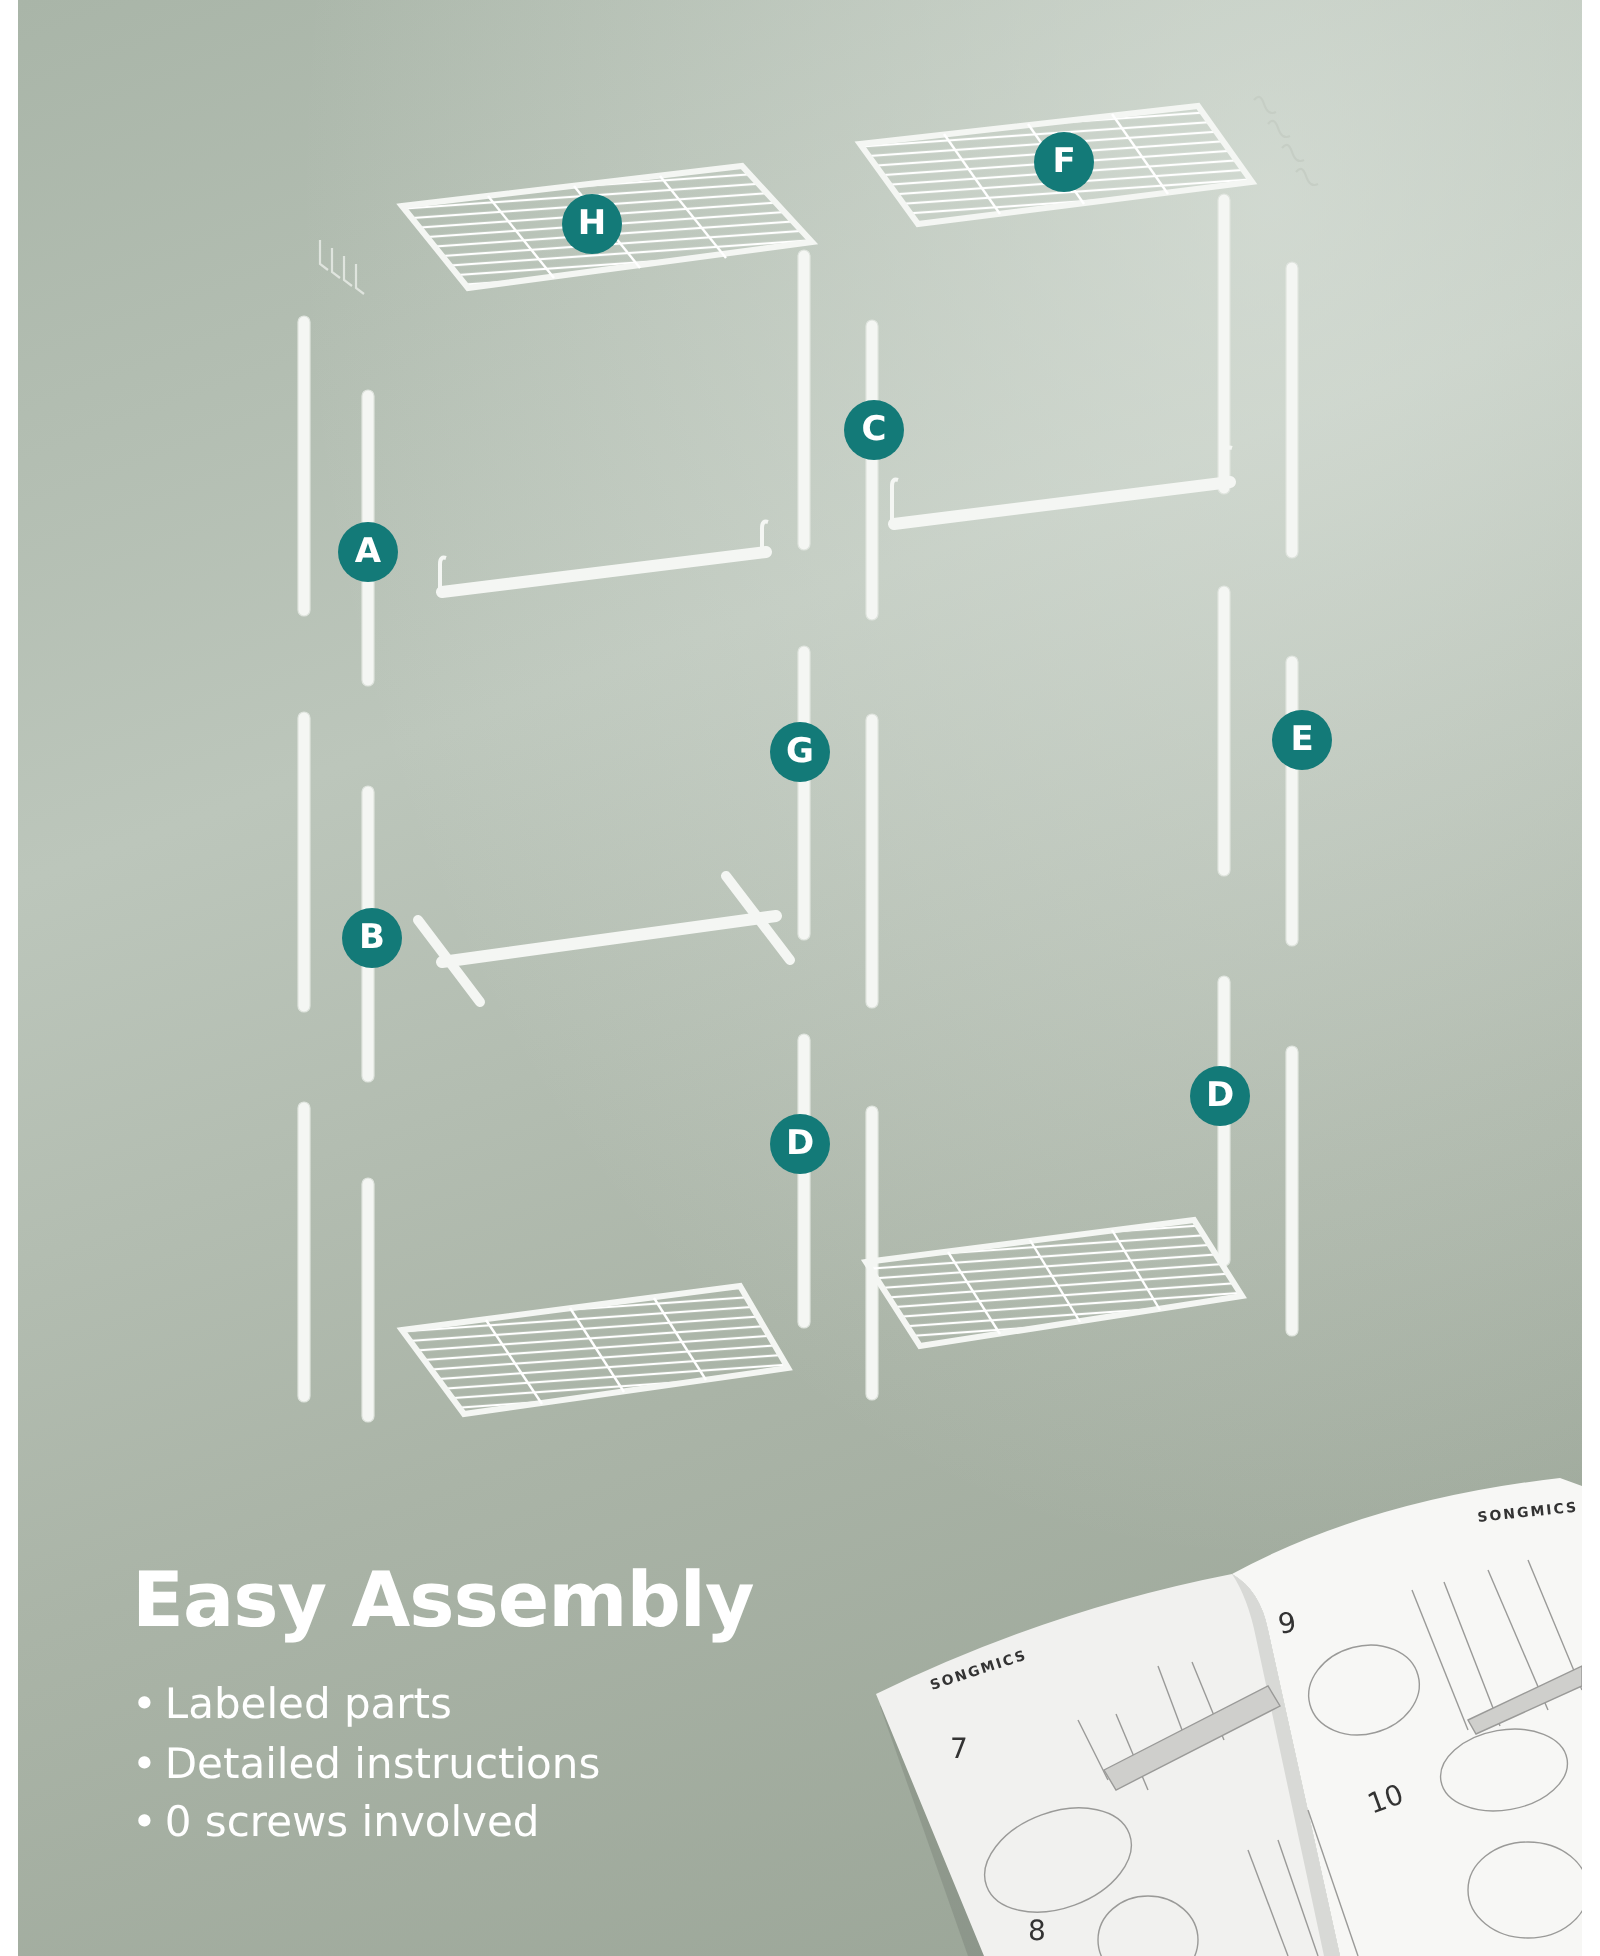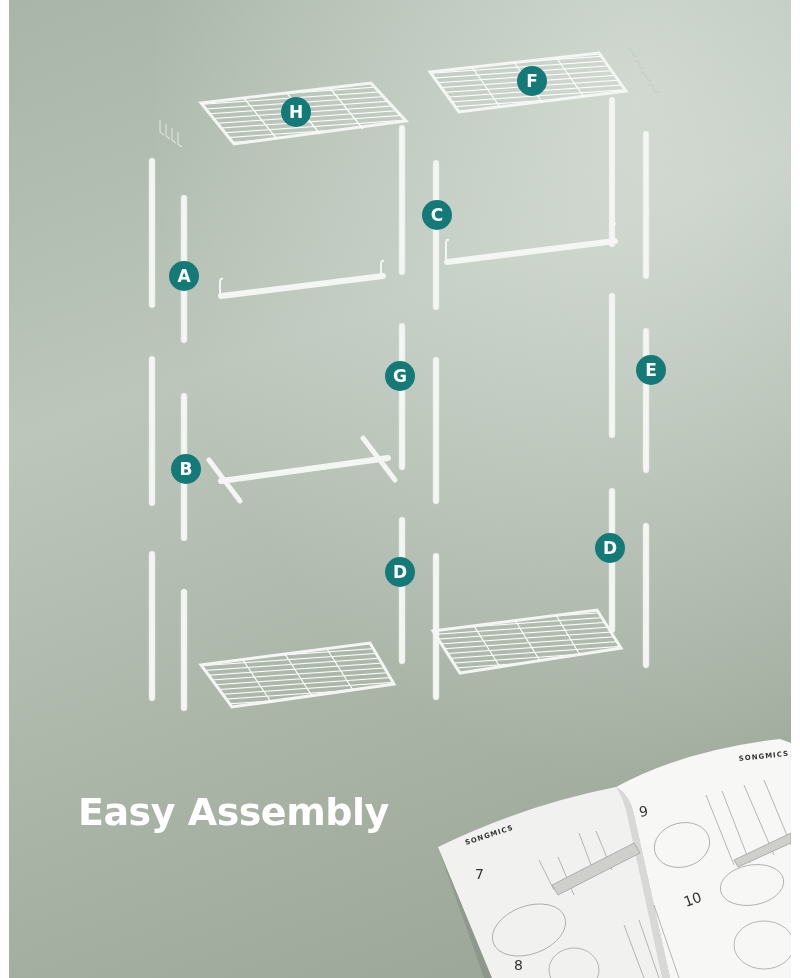--- a/index.html
+++ b/index.html
@@ -16,21 +16,21 @@
   }
   svg.parts { position: absolute; left: 0; top: 0; z-index: 1; }
   .badge {
     position: absolute; width: 30px; height: 30px; border-radius: 50%;
     background: #137a78; color: #ffffff; font-family: "DejaVu Sans", sans-serif;
     font-weight: bold; font-size: 17px; line-height: 30px; text-align: center; z-index: 3;
   }
   .headline {
     position: absolute; left: 57px; top: 778px; z-index: 3;
     font-family: "DejaVu Sans", sans-serif; font-size: 38px; font-weight: 600;
-    color: #ffffff; letter-spacing: -0.5px; margin: 12px;
+    color: #ffffff; letter-spacing: -0.5px; margin: 0;
   }
   .bullets { position: absolute; left: 57px; top: 838px; z-index: 3; margin: 0; padding: 0; list-style: none; }
   .bullets li {
     font-family: "DejaVu Sans", sans-serif; font-size: 21px; color: #ffffff;
     line-height: 29.5px; white-space: nowrap;
   }
   .bullets li::before { content: "\2022"; margin-right: 4px; }
   .manual { position: absolute; left: 425px; top: 735px; z-index: 2; }
   .brand { font-family: "DejaVu Sans", sans-serif; font-weight: bold; fill: #333; letter-spacing: 1px; }
   .stepnum { font-family: "DejaVu Sans", sans-serif; fill: #333; font-size: 14px; }
@@ -144,20 +144,25 @@
   <div class="badge" style="left:508px; top:66px;">F</div>
   <div class="badge" style="left:160px; top:261px;">A</div>
   <div class="badge" style="left:413px; top:200px;">C</div>
   <div class="badge" style="left:376px; top:361px;">G</div>
   <div class="badge" style="left:627px; top:355px;">E</div>
   <div class="badge" style="left:162px; top:454px;">B</div>
   <div class="badge" style="left:376px; top:557px;">D</div>
   <div class="badge" style="left:586px; top:533px;">D</div>
 
   <h1 class="headline">Easy Assembly</h1>
+  <ul class="bullets">
+    <li>Labeled parts</li>
+    <li>Detailed instructions</li>
+    <li>0 screws involved</li>
+  </ul>
 
   <svg class="manual" width="357" height="243" viewBox="0 0 357 243">
 
     <path d="M6 118 L184 55 L352 8 L357 243 L50 243 Z" fill="rgba(70,80,70,0.18)"></path>
 
     <path d="M4 112 Q90 70 182 52 Q196 60 200 80 L236 243 L58 243 Z" fill="#f1f1ef"></path>
 
     <path d="M182 52 Q250 15 346 4 L357 8 L357 243 L236 243 L200 80 Q196 60 182 52 Z" fill="#f7f7f5"></path>
 
     <path d="M182 52 Q196 60 200 80 L236 243 L228 243 L194 84 Q190 64 182 52 Z" fill="#d8d9d6"></path>

